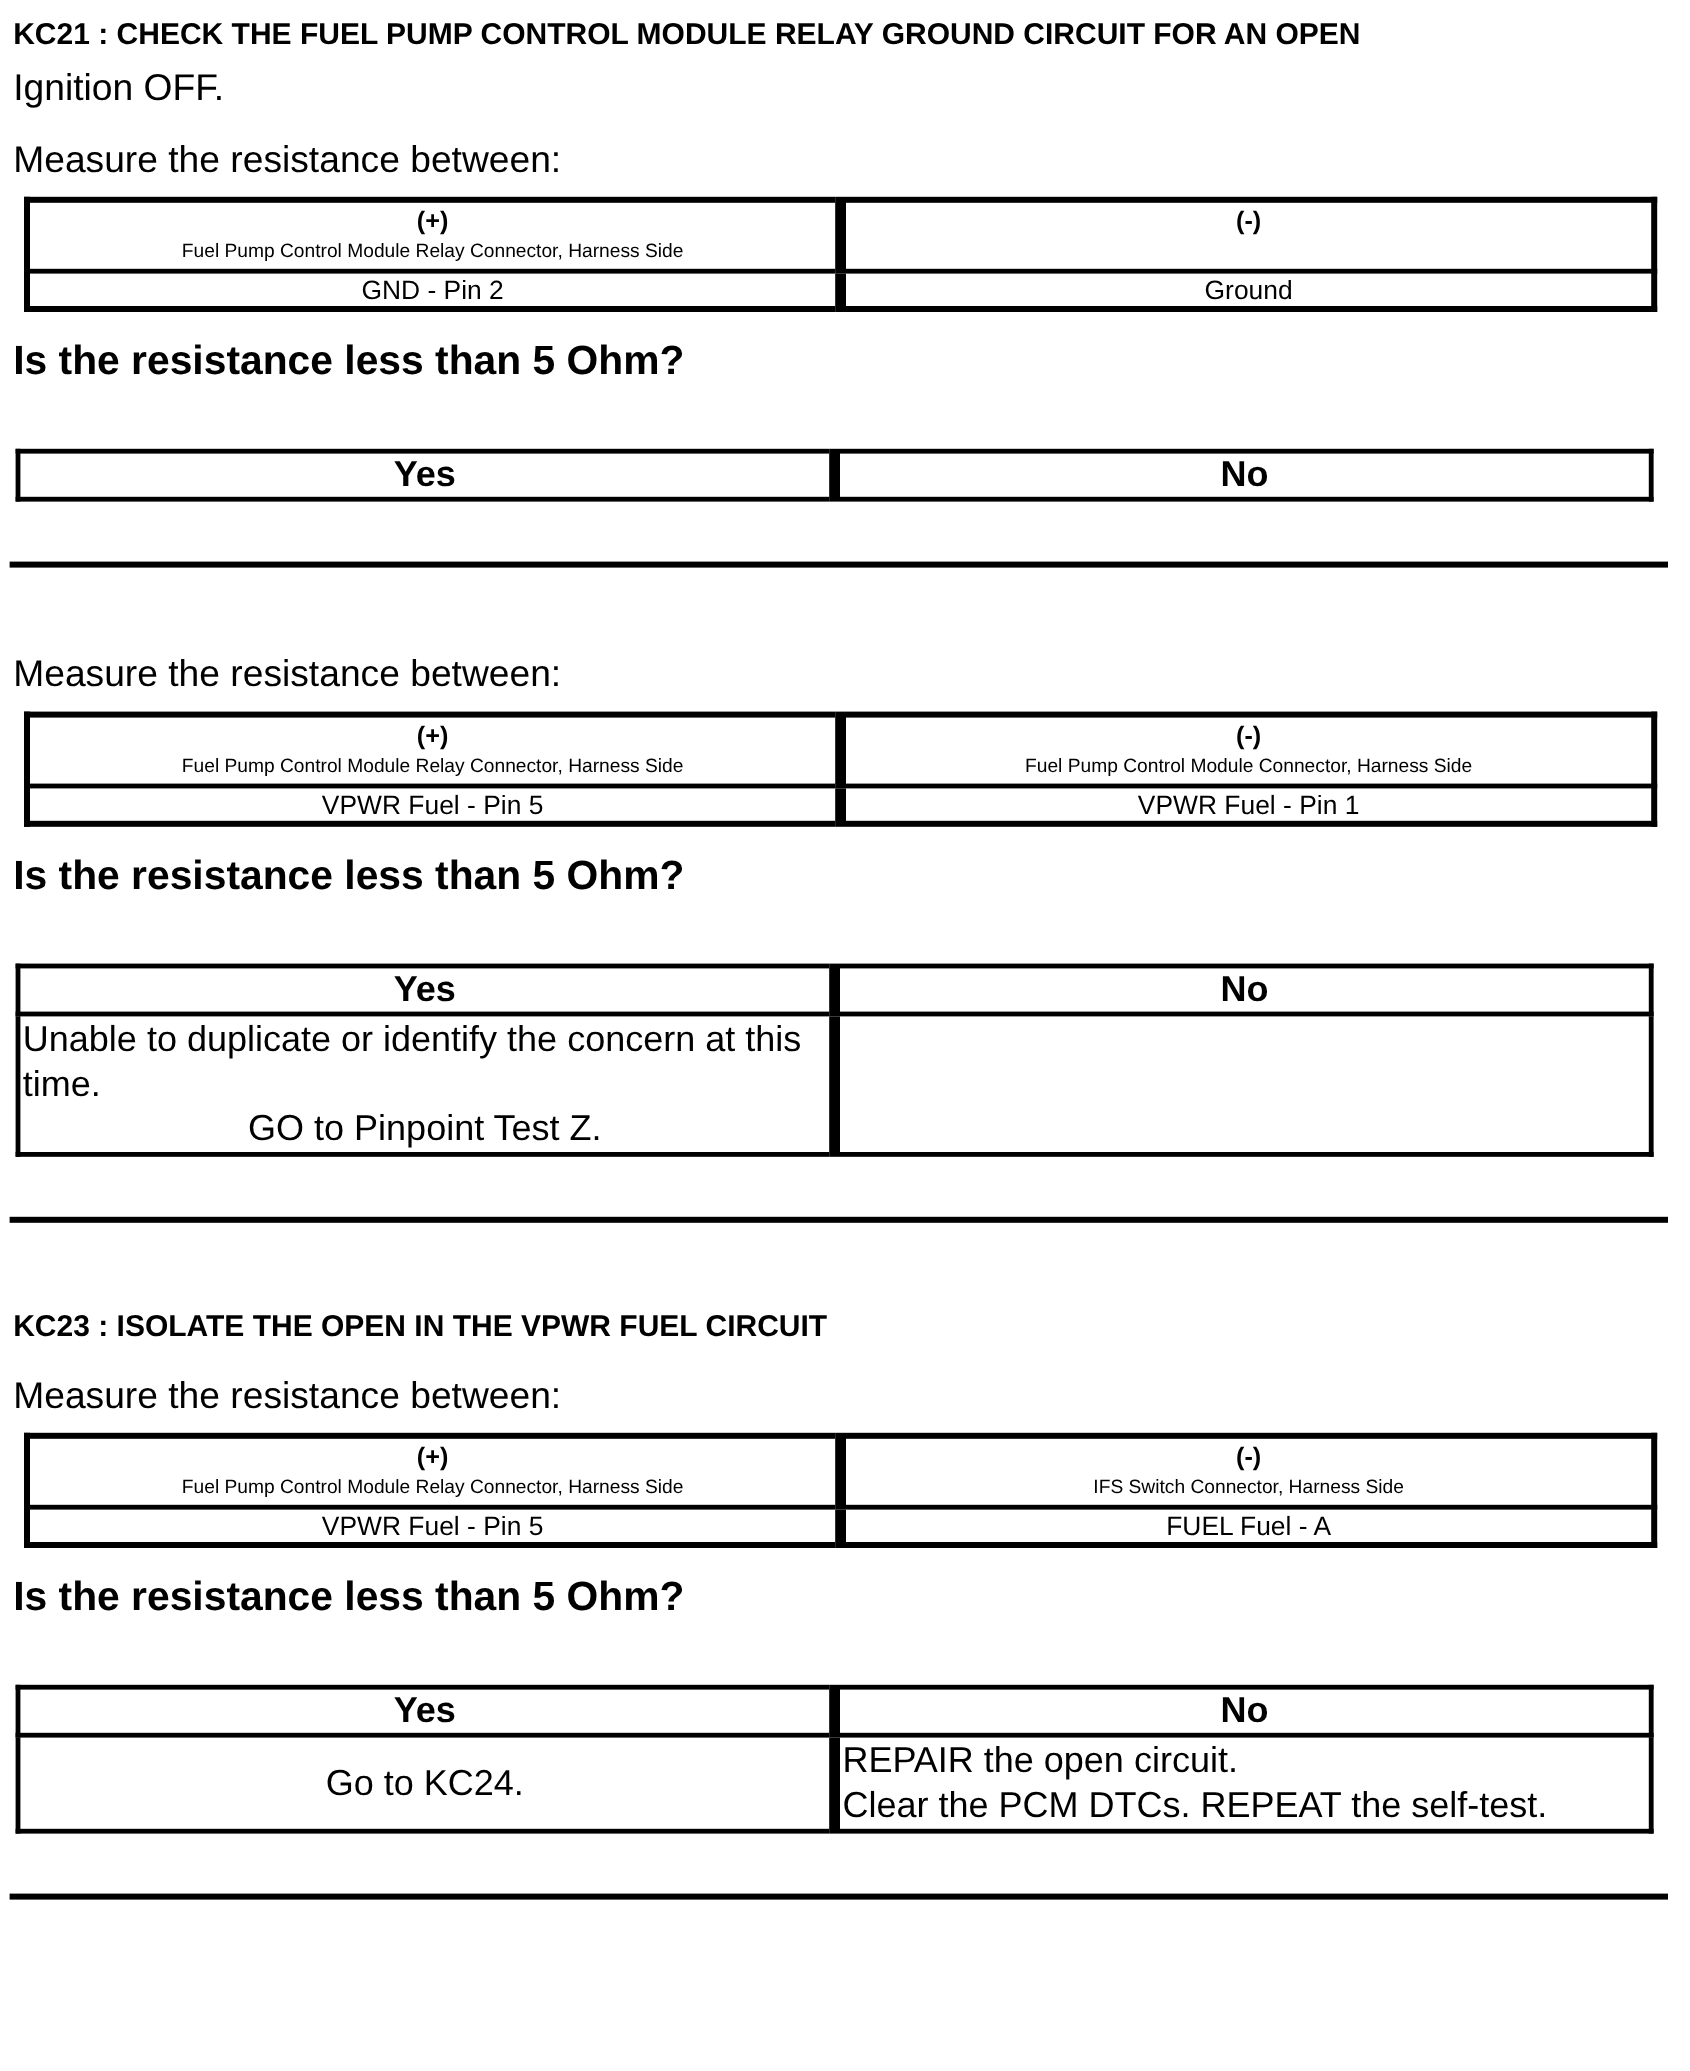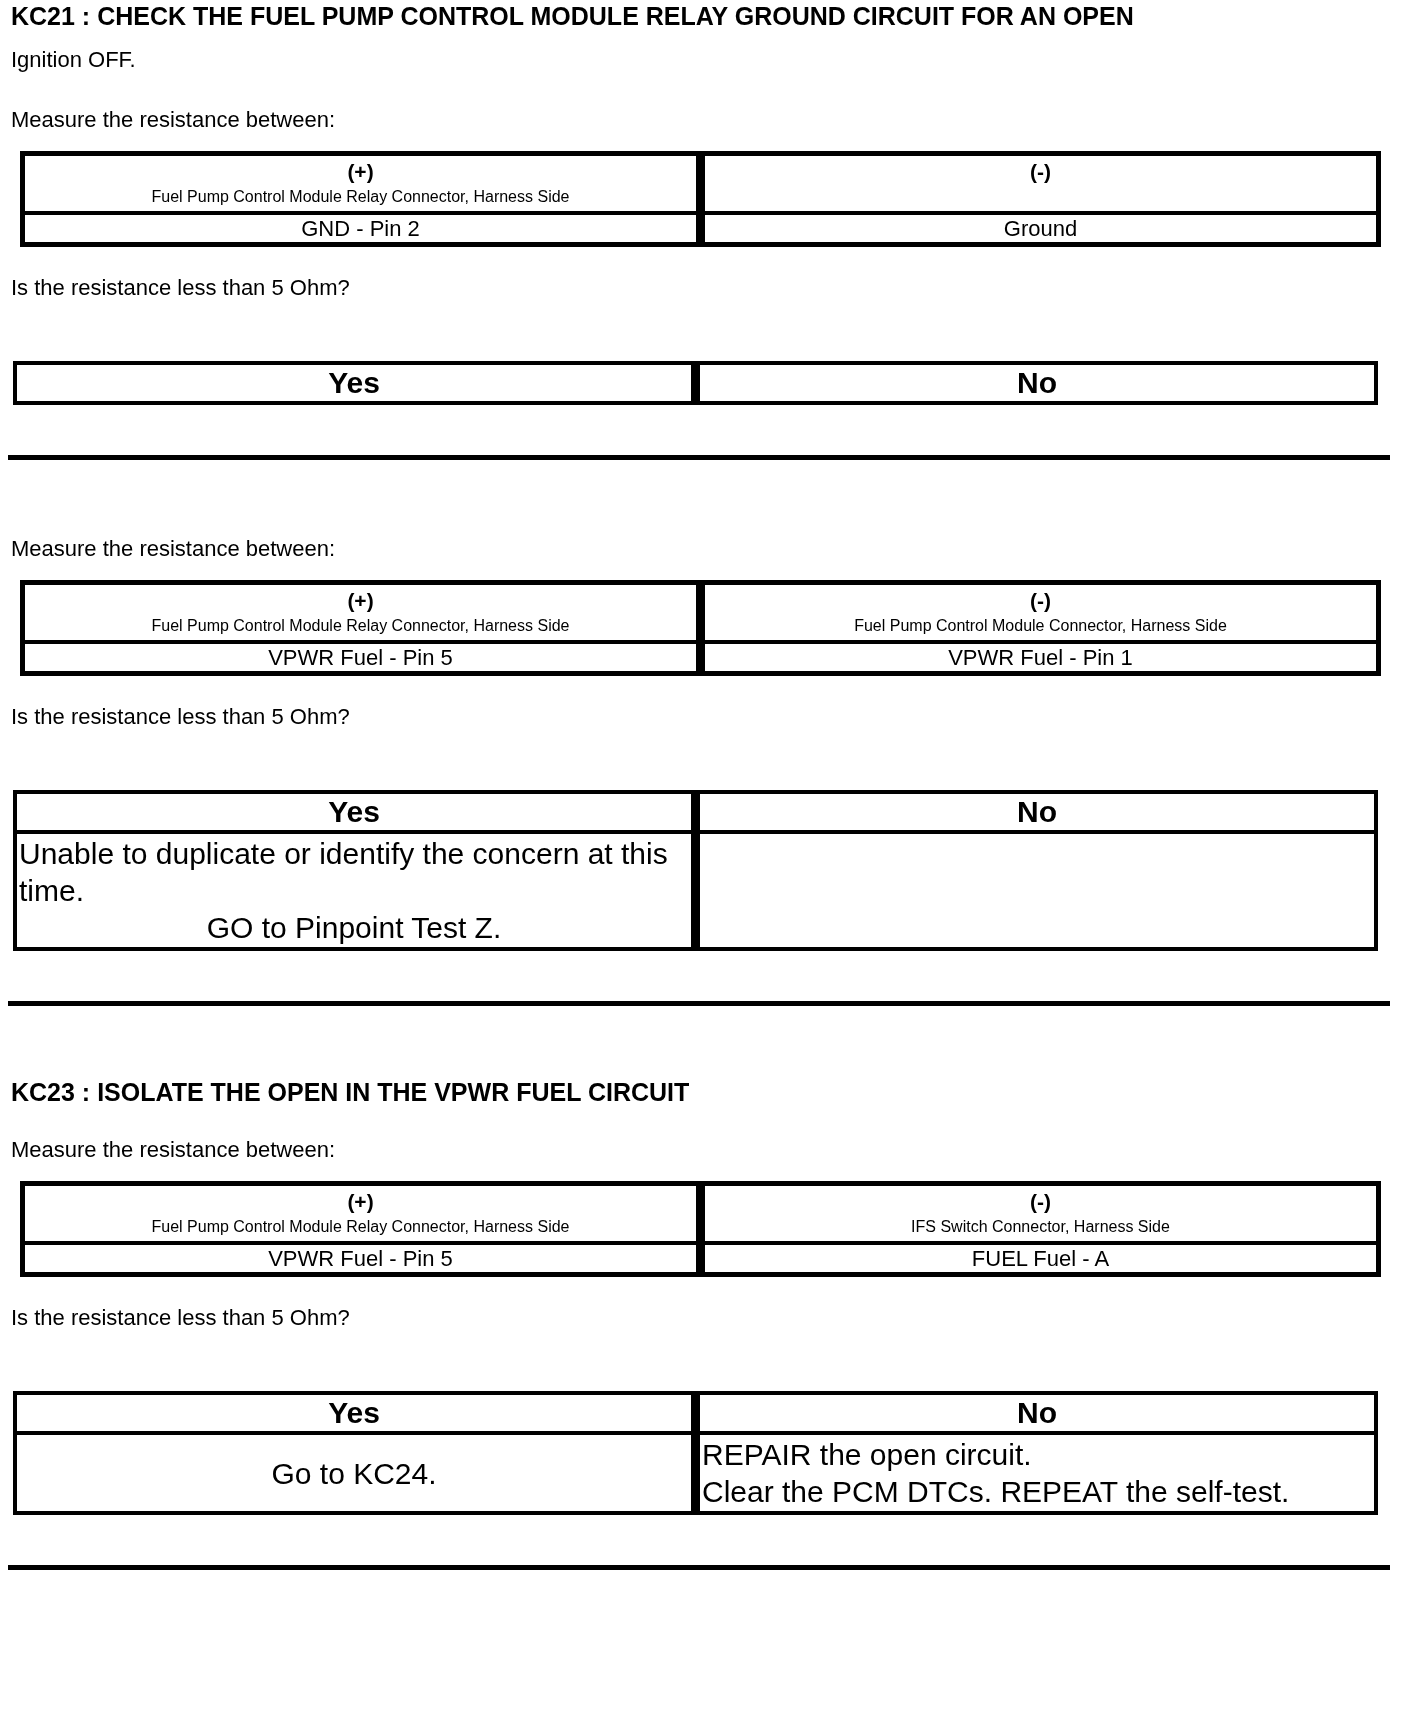--- a/index.html
+++ b/index.html
@@ -2,33 +2,33 @@
 <html><head>
 <meta charset="utf-8">
 <style>
   html, body { margin:0; padding:0; background:#ffffff; }
   body {
     width:1408px;
     color:#000;
     font-family:"Liberation Sans", sans-serif;
     -webkit-font-smoothing:none;
   }
-  .page { padding-top:2px; }
+  .page { padding-top:15px; }
 
   h2.step-heading {
     font-size:25px; font-weight:bold;
     margin:0 0 0 11px; line-height:29px;
   }
   p.body {
-    font-size:22px; font-weight:normal;
+    font-size:31px; font-weight:normal;
     margin:26px 0 0 11px; line-height:34px;
   }
   p.pre-step { margin-top:12px; }
   p.question {
-    font-size:22px; font-weight:normal;
+    font-size:34px; font-weight:bold;
     margin:24px 0 0 11px; line-height:34px;
   }
 
   table { border-collapse:collapse; table-layout:fixed; }
   table.measurement-table {
     margin:14px 0 0 20px; width:1361px;
     border:5px solid #000;
   }
   table.decision-table {
     margin:56px 0 0 13px; width:1365px;

